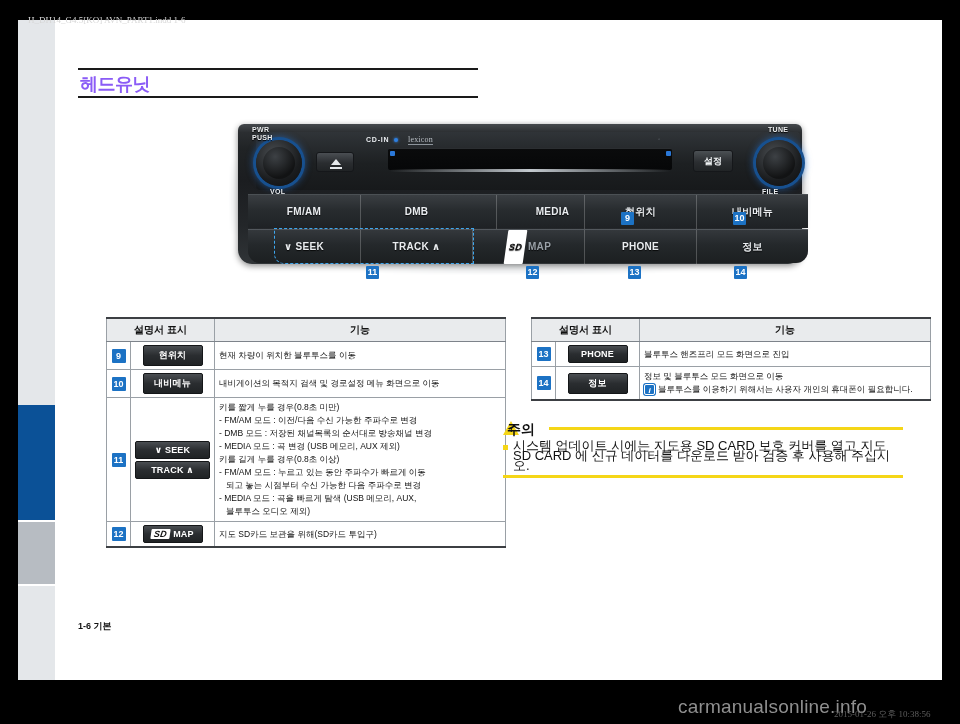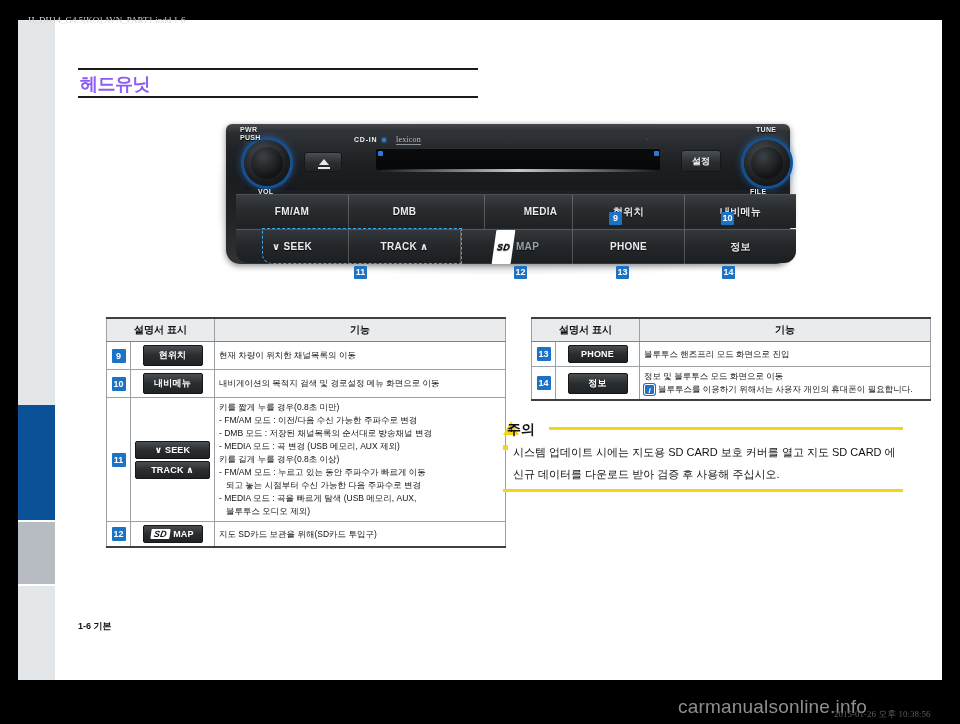--- a/index.html
+++ b/index.html
@@ -60,21 +60,21 @@
   
   #unit-figure {
     position: absolute;
     left: 23px; top: 92px;
     width: 845px; height: 180px;
     background: #ffffff;
     overflow: hidden;
   }
   #unit {
     position: absolute;
-    left: 140px; top: 10px;
+    left: 152px; top: 10px;
     width: 580px; height: 160px;
   }
   
   #unit-glow {
     position: absolute; left: 0; top: 0; width: 580px; height: 152px;
     background: radial-gradient(ellipse at 50% 50%, #c9cdd2 0%, #e8eaec 58%, #ffffff 78%);
     filter: blur(1px);
   }
   #unit-body {
     position: absolute; left: 8px; top: 2px; width: 564px; height: 140px;
@@ -294,21 +294,21 @@
   #caution-word {
     position: absolute; left: 4px; top: 1px;
     font-size: 14px; font-weight: bold; color: #111;
   }
   #caution-rule {
     position: absolute; left: 46px; top: 7px; right: 0; height: 3px;
     background: #f5d617;
   }
   #caution-list {
     margin-top: 3px;
-    font-size: 11px; line-height: 22px; color: #111;
+    font-size: 13px; line-height: 10px; color: #111;
   }
   .cl-item { position: relative; padding-left: 10px; margin-bottom: 1px; }
   .cl-bullet {
     position: absolute; left: 0; top: 4px;
     width: 5px; height: 5px; background: #f5d617;
   }
   #caution-foot {
     margin-top: 4px; height: 3px; background: #f5d617;
   }
 
@@ -448,21 +448,21 @@
       </thead>
       <tbody>
         <tr>
           <td class="c-num">
             <span class="numbox">9</span>
           </td>
           <td class="c-key">
             <span class="keybtn">현위치</span>
           </td>
           <td class="c-fn">
-            <span class="fn-line">현재 차량이 위치한 채널목록의 이동</span>
+            <span class="fn-line">현재 차량이 위치한 블루투스를 이동</span>
           </td>
         </tr>
         <tr>
           <td class="c-num">
             <span class="numbox">10</span>
           </td>
           <td class="c-key">
             <span class="keybtn">내비메뉴</span>
           </td>
           <td class="c-fn">

